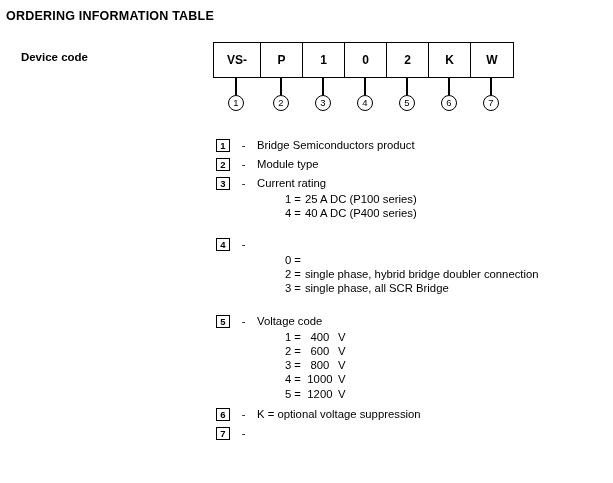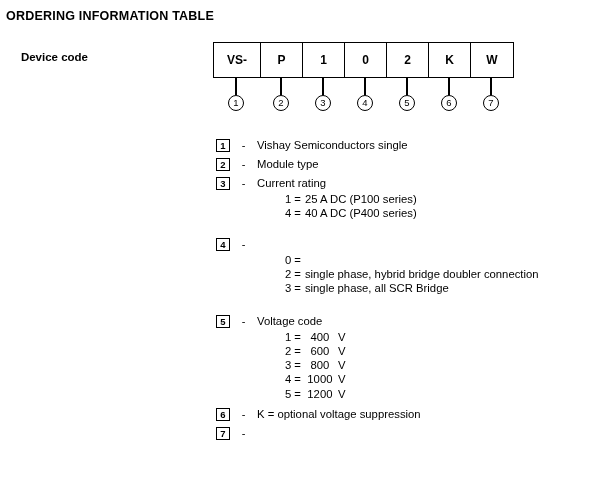--- a/index.html
+++ b/index.html
@@ -216,21 +216,21 @@
       <div class="callout-line"></div>
       <div class="callout-circle">7</div>
     </div>
   </div>
 
 <div id="definition-list">
     <div class="def-item" style="position: absolute; top: 0px; left: 0px;">
       <div class="def-head">
         <div class="num-box">1</div>
         <div class="def-dash">-</div>
-        <div class="def-title">Vishay Semiconductors single</div>
+        <div class="def-title">Bridge Semiconductors product</div>
       </div>
     </div>
     <div class="def-item" style="position: absolute; top: 19px; left: 0px;">
       <div class="def-head">
         <div class="num-box">2</div>
         <div class="def-dash">-</div>
         <div class="def-title">Module type</div>
       </div>
     </div>
     <div class="def-item" style="position: absolute; top: 38px; left: 0px;">

